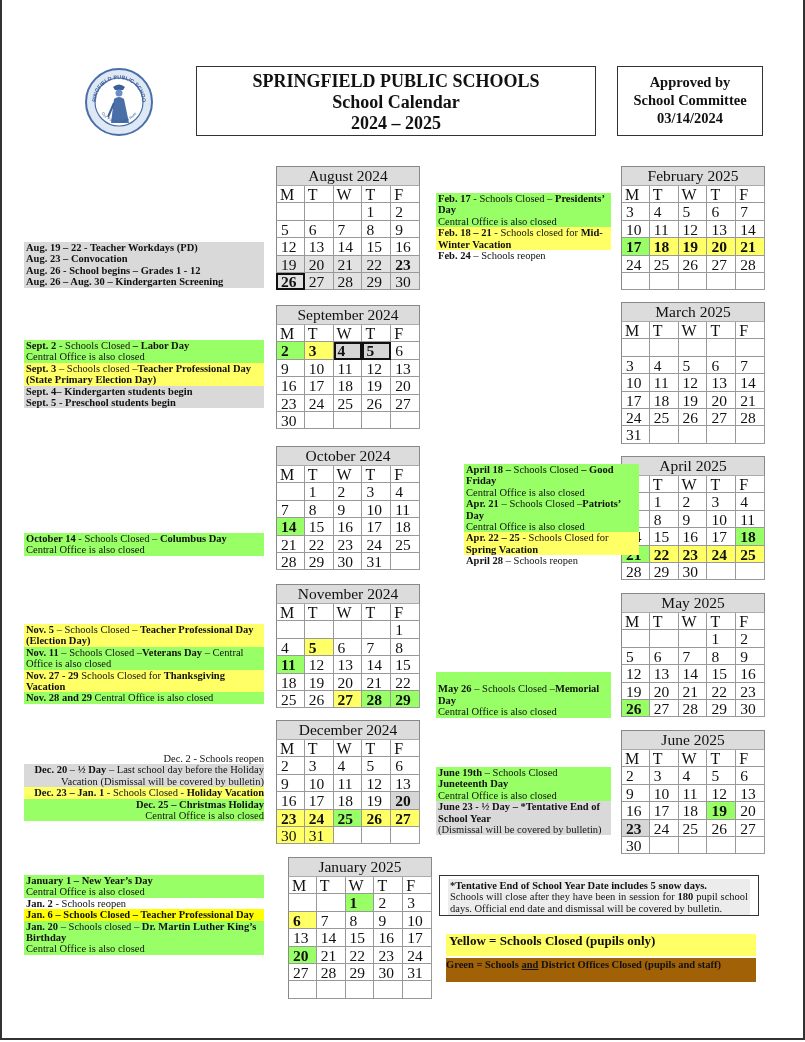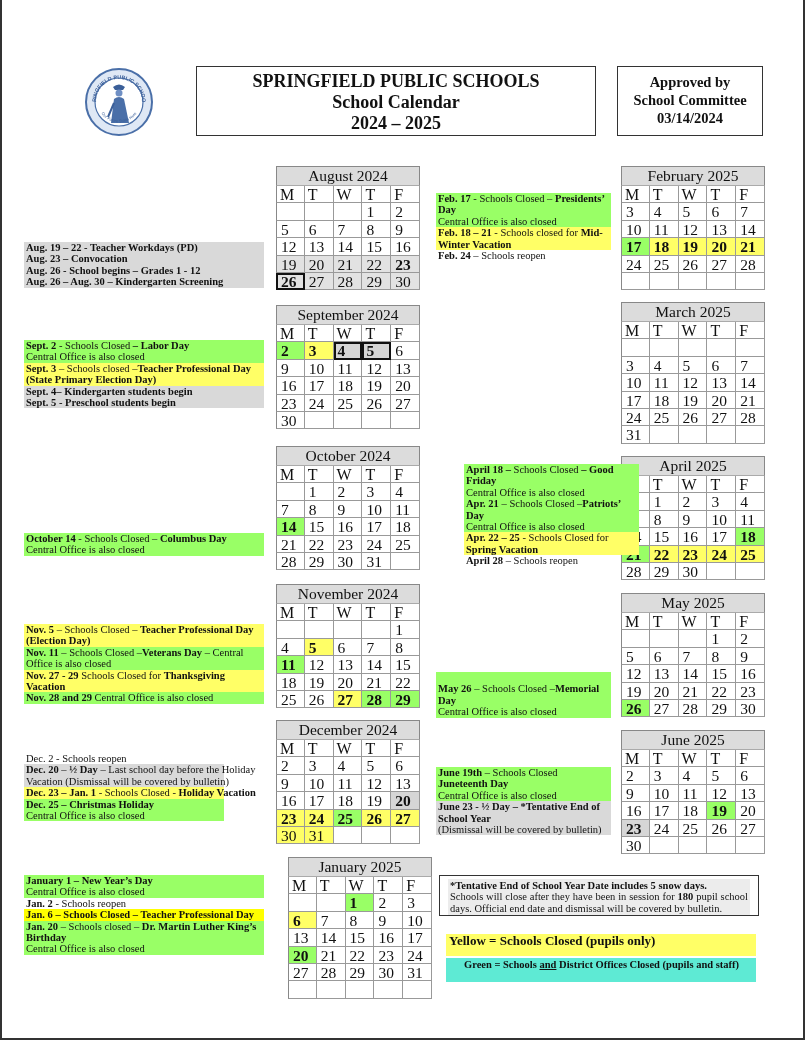--- a/index.html
+++ b/index.html
@@ -65,21 +65,21 @@
       font-size: 10.5px; line-height: 11.4px;
     }
     .footnote-box .inner { background: #ececec; padding: 1px 2px; text-align: justify; }
     .legend-y {
       position: absolute; left: 446px; top: 934px; width: 310px; height: 22px;
       background: #ffff66; font-weight: bold; font-size: 13px; line-height: 14px; padding-left: 3px;
       box-sizing: border-box;
     }
     .legend-g {
       position: absolute; left: 446px; top: 958px; width: 310px; height: 24px;
-      background: #5eead4; font-weight: bold; font-size: 10.5px; line-height: 14px; padding-left: 18px;
+      background: #a16207; font-weight: bold; font-size: 10.5px; line-height: 14px; padding-left: 0;
       box-sizing: border-box;
     }
   </style>
 </head>
 <body>
 
 <div class="page-frame"></div>
 
 <div class="logo">
   <svg width="70" height="70" viewBox="0 0 70 70">
@@ -643,21 +643,21 @@
   </div>
 <div class="notes" style="left:24px; top:624px; width:240px;">
     <div class="ln bg-y"><b>Nov. 5</b> – Schools Closed – <b>Teacher Professional Day</b></div>
     <div class="ln bg-y"><b>(Election Day)</b></div>
     <div class="ln bg-g"><b>Nov. 11</b> – Schools Closed –<b>Veterans Day</b> – Central</div>
     <div class="ln bg-g">Office is also closed</div>
     <div class="ln bg-y"><b>Nov. 27 - 29</b> Schools Closed for <b>Thanksgiving</b></div>
     <div class="ln bg-y"><b>Vacation</b></div>
     <div class="ln bg-g"><b>Nov. 28 and 29</b> Central Office is also closed</div>
   </div>
-<div class="notes" style="left:24px; top:753px; width:200px;">
+<div class="notes" style="left:24px; top:753px; width:240px;text-align:right;">
     <div class="ln ">Dec. 2 - Schools reopen</div>
     <div class="ln bg-gr"><b>Dec. 20</b> – <b>½ Day</b> – Last school day before the Holiday</div>
     <div class="ln bg-gr">Vacation (Dismissal will be covered by bulletin)</div>
     <div class="ln bg-y"><b>Dec. 23 – Jan. 1</b> - Schools Closed - <b>Holiday Vacation</b></div>
     <div class="ln bg-g"><b>Dec. 25 – Christmas Holiday</b></div>
     <div class="ln bg-g">Central Office is also closed</div>
   </div>
 <div class="notes" style="left:24px; top:875px; width:240px;">
     <div class="ln bg-g"><b>January 1 – New Year’s Day</b></div>
     <div class="ln bg-g">Central Office is also closed</div>

